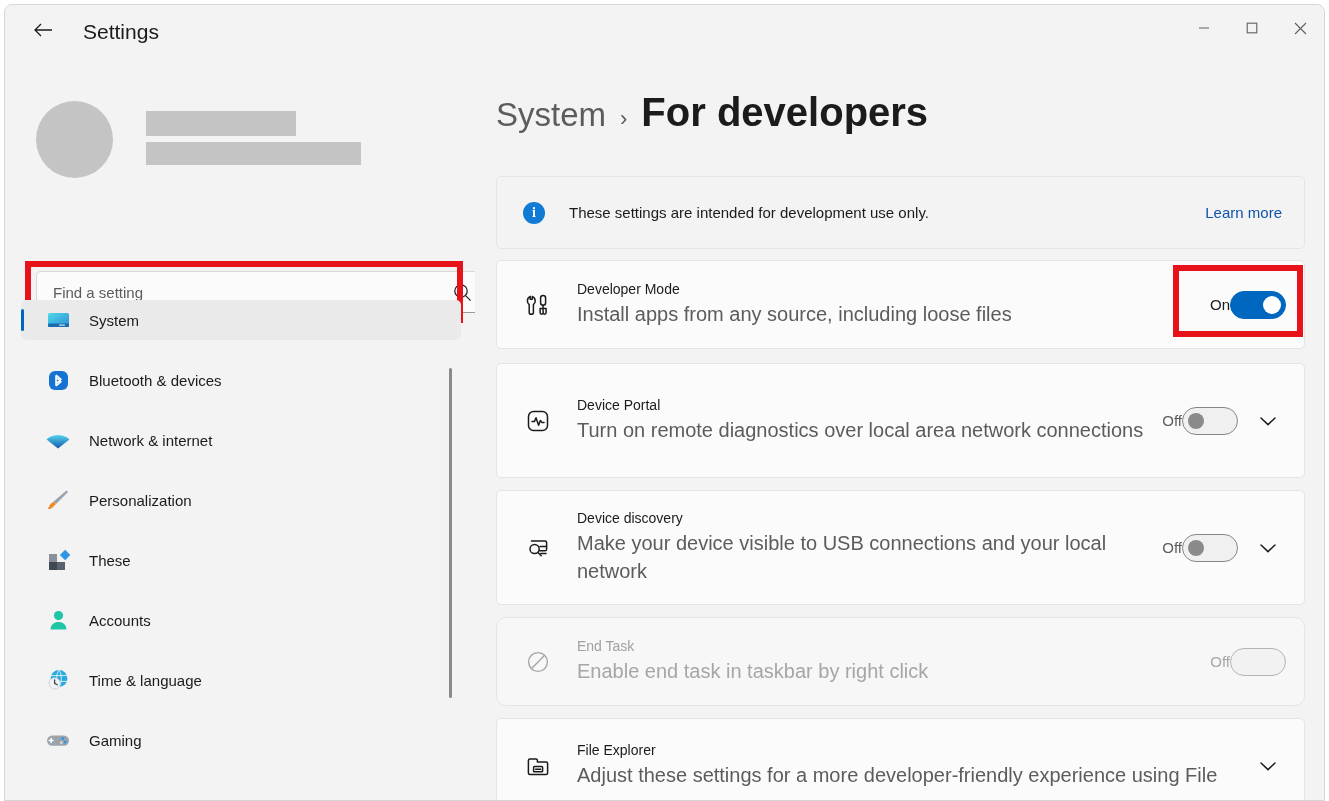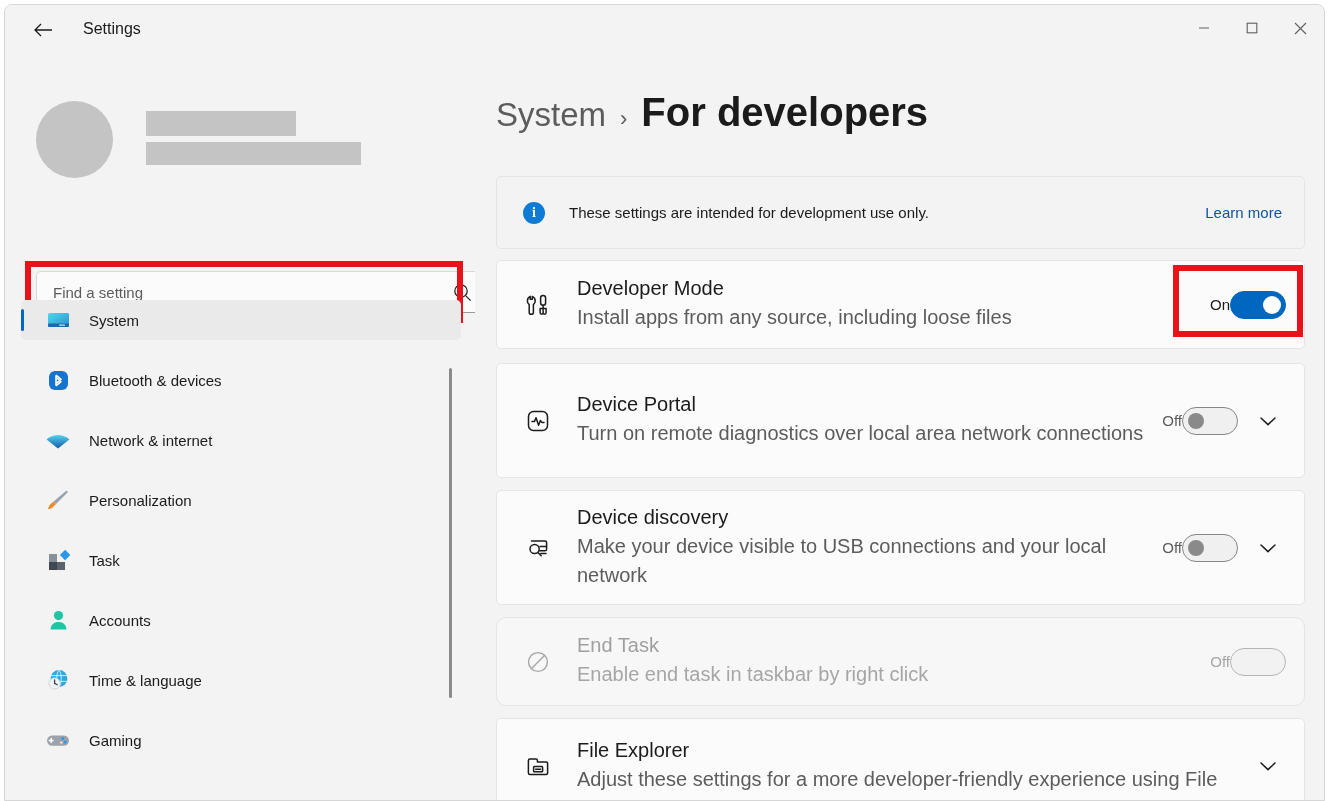--- a/index.html
+++ b/index.html
@@ -24,21 +24,21 @@
     background: #F3F3F3;
   }
   .back-btn {
     position: absolute; left: 20px; top: 10px;
     width: 36px; height: 30px;
     display: flex; align-items: center; justify-content: center;
     border-radius: 4px; cursor: pointer;
   }
   .app-title {
     position: absolute; left: 78px; top: 15px;
-    font-size: 16px; color: #1B1B1B;
+    font-size: 21px; color: #1B1B1B;
   }
   .wincontrols { position: absolute; right: 0; top: 0; height: 46px; display: flex; }
   .wc {
     width: 48px; height: 46px;
     display: flex; align-items: center; justify-content: center;
     cursor: default;
   }
 
   
   .sidebar {
@@ -169,21 +169,21 @@
   .setting-row {
     display: flex; align-items: center; height: 100%;
     padding: 0 18px 0 24px;
   }
   .s-icon {
     width: 34px; height: 34px; flex: 0 0 34px;
     display: flex; align-items: center; justify-content: center;
     margin-right: 22px;
   }
   .s-text { flex: 1; padding-right: 12px; }
-  .s-title { font-size: 20px; color: #1B1B1B; margin-bottom: 3px; }
+  .s-title { font-size: 14px; color: #1B1B1B; margin-bottom: 3px; }
   .s-desc { font-size: 20px; color: #5C5C5C; line-height: 1.42; }
   .card.disabled .s-title { color: #A0A0A0; }
   .card.disabled .s-desc { color: #A6A6A6; }
 
   .s-right { display: flex; align-items: center; flex: 0 0 auto; }
   .state-label {
     font-size: 15px; color: #5C5C5C; 
   }
   .state-label.on { color: #1B1B1B; }
   .state-label.dim { color: #A6A6A6; }
@@ -328,21 +328,21 @@
 
       <div class="navitem">
         <span class="nav-icon">
           <svg width="25" height="25" viewBox="0 0 25 25">
             <rect x="3" y="6" width="8" height="8" fill="#8A9099"></rect>
             <rect x="3" y="14" width="8" height="8" fill="#3F4750"></rect>
             <rect x="11" y="14" width="8" height="8" fill="#5A636C"></rect>
             <rect x="15.4" y="3.3" width="7.4" height="7.4" transform="rotate(45 19.1 7)" fill="#2E96E8"></rect>
           </svg>
         </span>
-        <span class="nav-label">Task</span>
+        <span class="nav-label">These</span>
       </div>
 
       <div class="navitem">
         <span class="nav-icon">
           <svg width="25" height="25" viewBox="0 0 25 25">
             <circle cx="12.5" cy="7.6" r="4.6" fill="#1FC6A5"></circle>
             <path d="M4.6 21.5 C4.6 16.6 8.2 14 12.5 14 C16.8 14 20.4 16.6 20.4 21.5 Z" fill="#1FC6A5"></path>
           </svg>
         </span>
         <span class="nav-label">Accounts</span>

